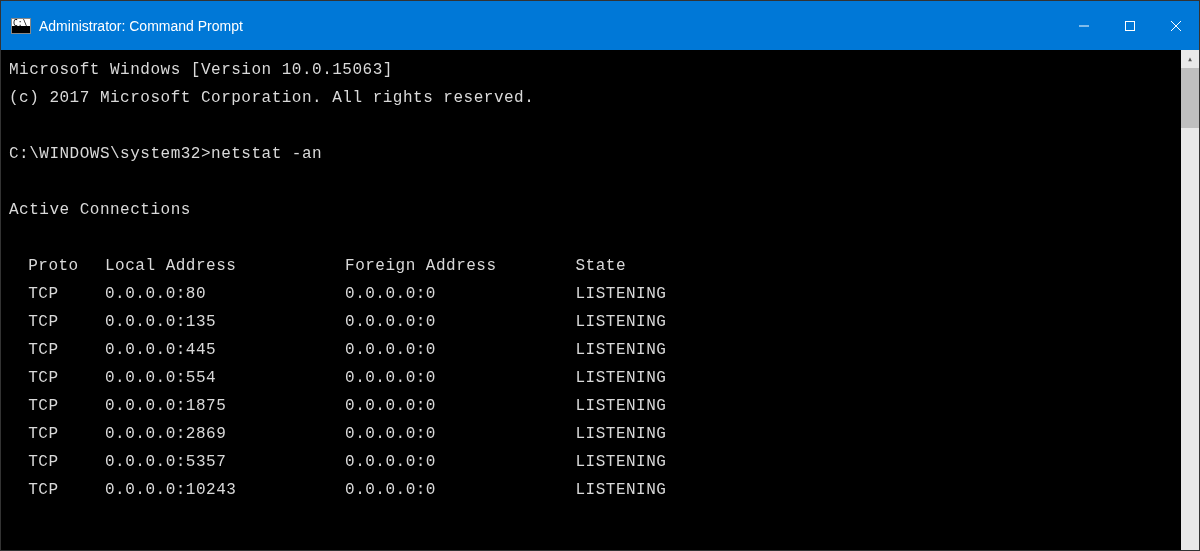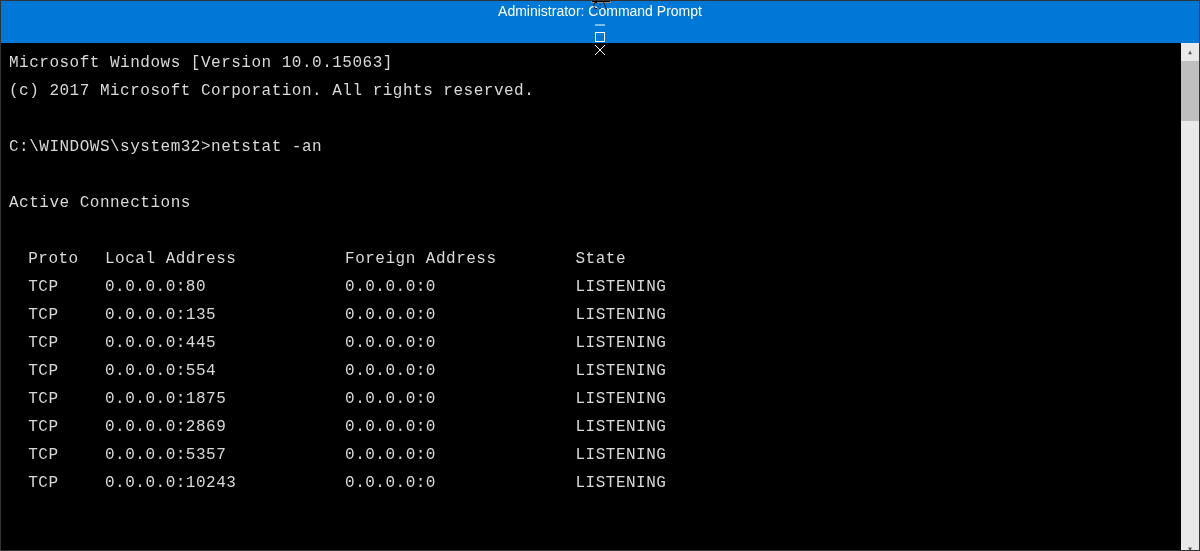--- a/index.html
+++ b/index.html
@@ -5,28 +5,27 @@
     * { margin: 0; padding: 0; box-sizing: border-box; }
     body {
       width: 1200px;
       height: 551px;
       background: #000;
       font-family: Consolas, 'Courier New', monospace;
       overflow: hidden;
       border: 1px solid #333;
     }
     .titlebar {
-      height: 42px;
+      height: 49px;
       background: #0078d7;
       display: flex;
       align-items: center;
       color: #fff;
       font-family: 'Segoe UI', Tahoma, sans-serif;
       font-size: 14px;
-      flex-direction: column;
     }
     .titlebar-icon {
       width: 20px;
       height: 16px;
       margin: 0 8px 0 10px;
       background: #fff;
       position: relative;
       border: 1px solid #888;
       display: flex;
       align-items: center;

